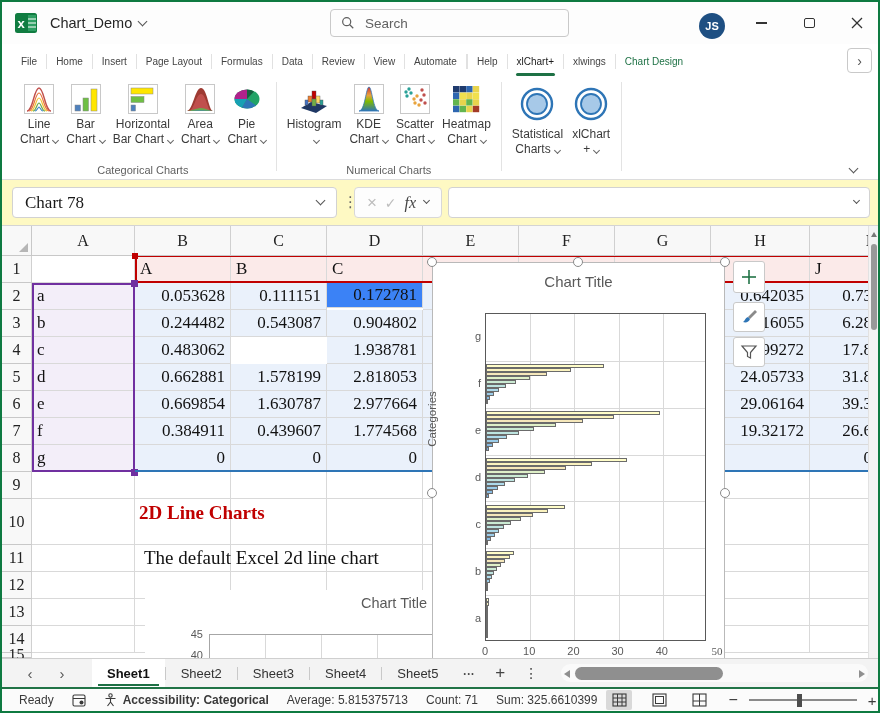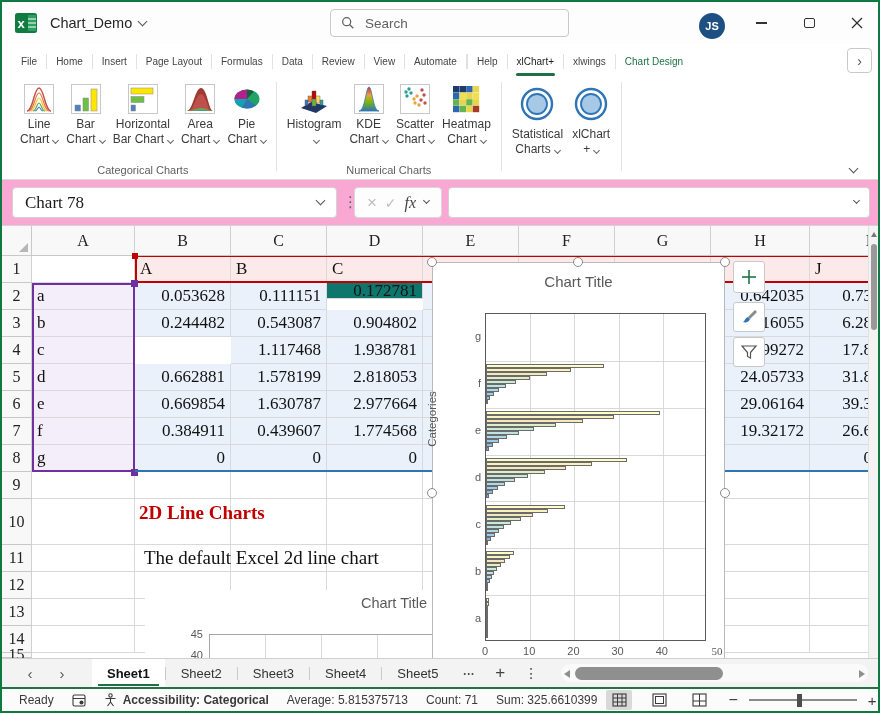--- a/index.html
+++ b/index.html
@@ -35,21 +35,21 @@
   .rgroup{display:flex;flex-direction:column;align-items:center;position:relative;padding-top:5px;}
   .rgroup-buttons{display:flex;flex:1;}
   .rgroup-label{font-size:11px;color:#5f5f5f;height:16px;line-height:14px;}
   .rbtn{display:flex;flex-direction:column;align-items:center;padding:1px 4px 0 4px;}
   .rbtn .ric{width:30px;height:30px;margin-bottom:3px;}
   .rbtn .ric.big{width:40px;height:40px;}
   .rbtn-label{font-size:12px;color:#3b3b3b;line-height:15px;text-align:center;white-space:nowrap;}
   .rsep{width:1px;background:#e3e3e3;margin:4px 6px 8px 6px;}
   .collapse-chev{position:absolute;left:848px;top:80px;}
   
-  .formularow{height:46px;background:#f9a8d4;border-bottom:1px solid #d4d4d4;display:flex;align-items:center;position:relative;}
+  .formularow{height:46px;background:#fef9c3;border-bottom:1px solid #d4d4d4;display:flex;align-items:center;position:relative;}
   .namebox{position:absolute;left:10px;top:7px;width:325px;height:31px;border:1px solid #d2d2d2;border-radius:4px;
     background:#fff;display:flex;align-items:center;padding:0 12px;font-family:"Liberation Serif","DejaVu Serif",serif;
     font-size:17px;color:#1a1a1a;}
   .namebox .chev{margin-left:auto;}
   .grip{position:absolute;left:341px;top:13px;color:#666;font-size:15px;}
   .fxbox{position:absolute;left:352px;top:7px;width:88px;height:31px;border:1px solid #d8d8d8;border-radius:4px;
     background:#fdfdfd;display:flex;align-items:center;justify-content:space-around;padding:0 8px;}
   .fxbox .x{color:#bdbdbd;font-size:17px;}
   .fxbox .ck{color:#bdbdbd;font-size:14px;}
   .fxbox .fx{font-family:"Liberation Serif","DejaVu Serif",serif;font-style:italic;font-size:16px;color:#444;}
@@ -421,37 +421,37 @@
       <div class="cell" style="left: 229px; top: 30px; width: 96px; height: 27px; background: rgb(251, 234, 233); justify-content: flex-start;">B</div>
       <div class="cell" style="left: 325px; top: 30px; width: 96px; height: 27px; background: rgb(251, 234, 233); justify-content: flex-start;">C</div>
       <div class="cell" style="left: 421px; top: 30px; width: 96px; height: 27px; background: rgb(251, 234, 233); justify-content: flex-start;"></div>
       <div class="cell" style="left: 517px; top: 30px; width: 96px; height: 27px; background: rgb(251, 234, 233); justify-content: flex-start;"></div>
       <div class="cell" style="left: 613px; top: 30px; width: 96px; height: 27px; background: rgb(251, 234, 233); justify-content: flex-start;"></div>
       <div class="cell" style="left: 709px; top: 30px; width: 99px; height: 27px; background: rgb(251, 234, 233); justify-content: flex-start;"></div>
       <div class="cell" style="left: 808px; top: 30px; width: 68px; height: 27px; background: rgb(251, 234, 233); justify-content: flex-start;">J</div>
       <div class="cell" style="left: 30px; top: 57px; width: 103px; height: 27px; background: rgb(243, 238, 249); justify-content: flex-start;">a</div>
       <div class="cell" style="left: 133px; top: 57px; width: 96px; height: 27px; background: rgb(234, 241, 251); justify-content: flex-end;">0.053628</div>
       <div class="cell" style="left: 229px; top: 57px; width: 96px; height: 27px; background: rgb(234, 241, 251); justify-content: flex-end;">0.111151</div>
-      <div class="cell" style="left: 325px; top: 57px; width: 96px; height: 16px; background: #0f766e; justify-content: flex-end;">0.172781</div>
+      <div class="cell" style="left: 325px; top: 57px; width: 96px; height: 25px; background: #3b82f6; justify-content: flex-end;">0.172781</div>
       <div class="cell" style="left: 421px; top: 57px; width: 96px; height: 27px; background: rgb(234, 241, 251); justify-content: flex-end;"></div>
       <div class="cell" style="left: 517px; top: 57px; width: 96px; height: 27px; background: rgb(234, 241, 251); justify-content: flex-end;"></div>
       <div class="cell" style="left: 613px; top: 57px; width: 96px; height: 27px; background: rgb(234, 241, 251); justify-content: flex-end;"></div>
       <div class="cell" style="left: 709px; top: 57px; width: 99px; height: 27px; background: rgb(234, 241, 251); justify-content: flex-end;">0.642035</div>
       <div class="cell" style="left: 808px; top: 57px; width: 68px; height: 27px; background: rgb(234, 241, 251); justify-content: flex-end;">0.73</div>
       <div class="cell" style="left: 30px; top: 84px; width: 103px; height: 27px; background: rgb(243, 238, 249); justify-content: flex-start;">b</div>
       <div class="cell" style="left: 133px; top: 84px; width: 96px; height: 27px; background: rgb(234, 241, 251); justify-content: flex-end;">0.244482</div>
       <div class="cell" style="left: 229px; top: 84px; width: 96px; height: 27px; background: rgb(234, 241, 251); justify-content: flex-end;">0.543087</div>
       <div class="cell" style="left: 325px; top: 84px; width: 96px; height: 27px; background: rgb(234, 241, 251); justify-content: flex-end;">0.904802</div>
       <div class="cell" style="left: 421px; top: 84px; width: 96px; height: 27px; background: rgb(234, 241, 251); justify-content: flex-end;"></div>
       <div class="cell" style="left: 517px; top: 84px; width: 96px; height: 27px; background: rgb(234, 241, 251); justify-content: flex-end;"></div>
       <div class="cell" style="left: 613px; top: 84px; width: 96px; height: 27px; background: rgb(234, 241, 251); justify-content: flex-end;"></div>
       <div class="cell" style="left: 709px; top: 84px; width: 99px; height: 27px; background: rgb(234, 241, 251); justify-content: flex-end;">5.416055</div>
       <div class="cell" style="left: 808px; top: 84px; width: 68px; height: 27px; background: rgb(234, 241, 251); justify-content: flex-end;">6.28</div>
       <div class="cell" style="left: 30px; top: 111px; width: 103px; height: 27px; background: rgb(243, 238, 249); justify-content: flex-start;">c</div>
-      <div class="cell" style="left: 229px; top: 111px; width: 96px; height: 27px; background: rgb(234, 241, 251); justify-content: flex-end;">1.117468</div>
+      <div class="cell" style="left: 133px; top: 111px; width: 96px; height: 27px; background: rgb(234, 241, 251); justify-content: flex-end;">0.483062</div>
       <div class="cell" style="left: 325px; top: 111px; width: 96px; height: 27px; background: rgb(234, 241, 251); justify-content: flex-end;">1.938781</div>
       <div class="cell" style="left: 421px; top: 111px; width: 96px; height: 27px; background: rgb(234, 241, 251); justify-content: flex-end;"></div>
       <div class="cell" style="left: 517px; top: 111px; width: 96px; height: 27px; background: rgb(234, 241, 251); justify-content: flex-end;"></div>
       <div class="cell" style="left: 613px; top: 111px; width: 96px; height: 27px; background: rgb(234, 241, 251); justify-content: flex-end;"></div>
       <div class="cell" style="left: 709px; top: 111px; width: 99px; height: 27px; background: rgb(234, 241, 251); justify-content: flex-end;">13.99272</div>
       <div class="cell" style="left: 808px; top: 111px; width: 68px; height: 27px; background: rgb(234, 241, 251); justify-content: flex-end;">17.8</div>
       <div class="cell" style="left: 30px; top: 138px; width: 103px; height: 27px; background: rgb(243, 238, 249); justify-content: flex-start;">d</div>
       <div class="cell" style="left: 133px; top: 138px; width: 96px; height: 27px; background: rgb(234, 241, 251); justify-content: flex-end;">0.662881</div>
       <div class="cell" style="left: 229px; top: 138px; width: 96px; height: 27px; background: rgb(234, 241, 251); justify-content: flex-end;">1.578199</div>
       <div class="cell" style="left: 325px; top: 138px; width: 96px; height: 27px; background: rgb(234, 241, 251); justify-content: flex-end;">2.818053</div>

